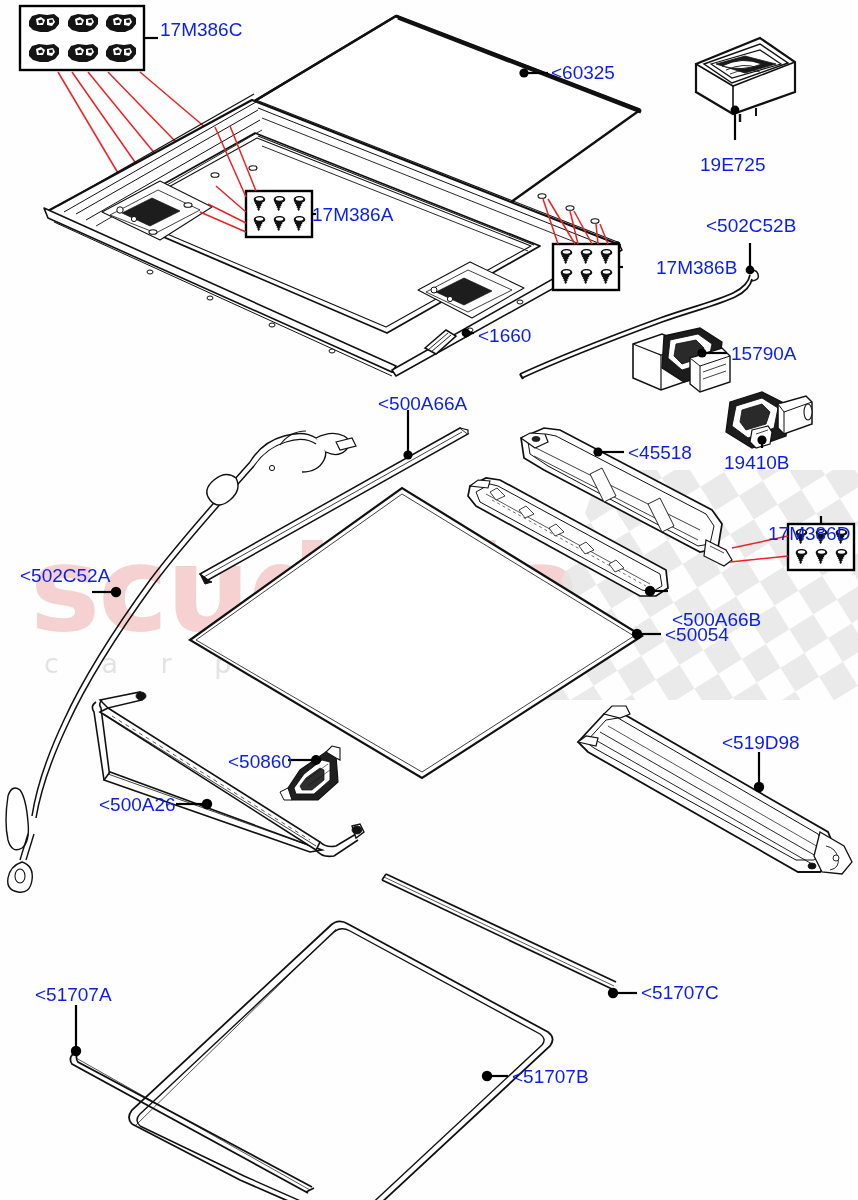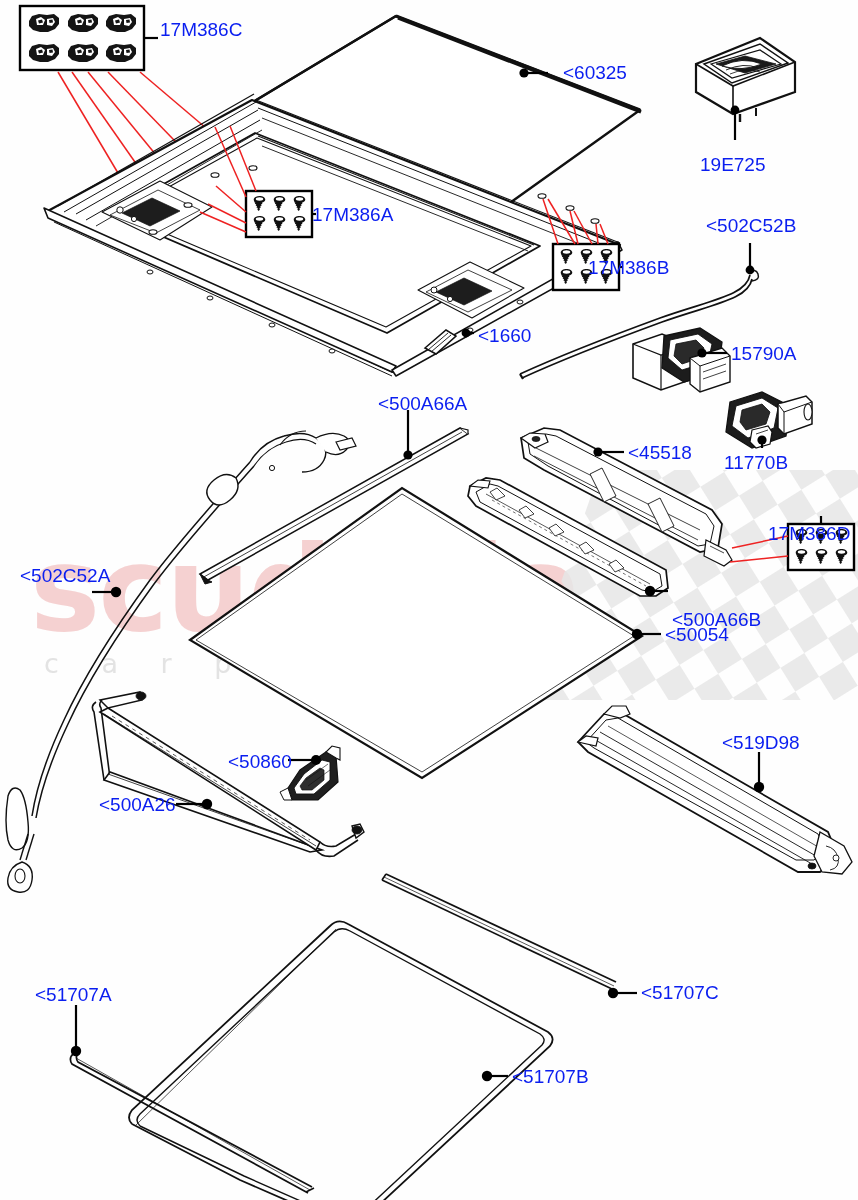--- a/index.html
+++ b/index.html
@@ -466,30 +466,30 @@
       <path d="M382,880 L386,874" stroke-width="1.6"></path>
     </g>
     <g>
       <circle cx="613" cy="993" r="5.2" fill="#000"></circle>
       <line x1="613" y1="993" x2="637" y2="993" stroke="#000" stroke-width="2.2"></line>
     </g>
 
   </svg>
 
   <div class="lbl" style="left:160px;top:20px">17M386C</div>
-  <div class="lbl" style="left:563px;top:63px">&lt;60325</div>
+  <div class="lbl" style="left:551px;top:63px">&lt;60325</div>
   <div class="lbl" style="left:700px;top:155px">19E725</div>
   <div class="lbl" style="left:312px;top:205px">17M386A</div>
   <div class="lbl" style="left:706px;top:216px">&lt;502C52B</div>
-  <div class="lbl" style="left:588px;top:258px">17M386B</div>
+  <div class="lbl" style="left:656px;top:258px">17M386B</div>
   <div class="lbl" style="left:478px;top:326px">&lt;1660</div>
   <div class="lbl" style="left:731px;top:344px">15790A</div>
   <div class="lbl" style="left:378px;top:394px">&lt;500A66A</div>
   <div class="lbl" style="left:628px;top:443px">&lt;45518</div>
-  <div class="lbl" style="left:724px;top:453px">11770B</div>
+  <div class="lbl" style="left:724px;top:453px">19410B</div>
   <div class="lbl" style="left:768px;top:524px">17M386D</div>
   <div class="lbl" style="left:20px;top:566px">&lt;502C52A</div>
   <div class="lbl" style="left:672px;top:610px">&lt;500A66B</div>
   <div class="lbl" style="left:665px;top:625px">&lt;50054</div>
   <div class="lbl" style="left:722px;top:733px">&lt;519D98</div>
   <div class="lbl" style="left:228px;top:752px">&lt;50860</div>
   <div class="lbl" style="left:99px;top:795px">&lt;500A26</div>
   <div class="lbl" style="left:35px;top:985px">&lt;51707A</div>
   <div class="lbl" style="left:641px;top:983px">&lt;51707C</div>
   <div class="lbl" style="left:512px;top:1067px">&lt;51707B</div>

